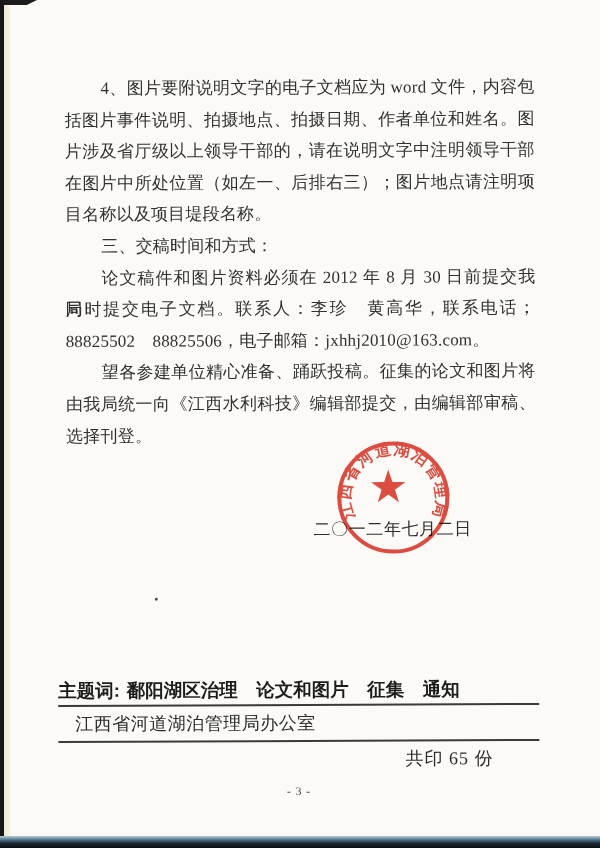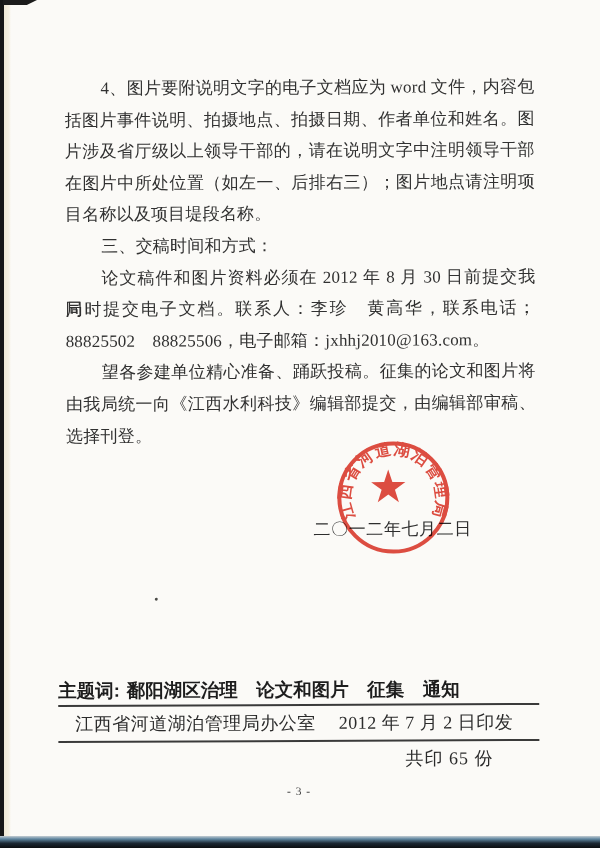--- a/index.html
+++ b/index.html
@@ -80,21 +80,20 @@
   </svg>
 
   <div class="footer">
     <div class="subject-row">
       <span>主题词:</span>
       <span>鄱阳湖区治理　论文和图片　征集　通知</span>
     </div>
     <div class="rule"></div>
     <div class="issuer-row">
       <span>江西省河道湖泊管理局办公室</span>
-      <span>2012 年 7 月 2 日印发</span>
     </div>
     <div class="rule"></div>
     <div class="copies">共印 65 份</div>
   </div>
 
   <div class="pagenum">- 3 -</div>
 
   <div class="speck"></div>
 </div>
 

